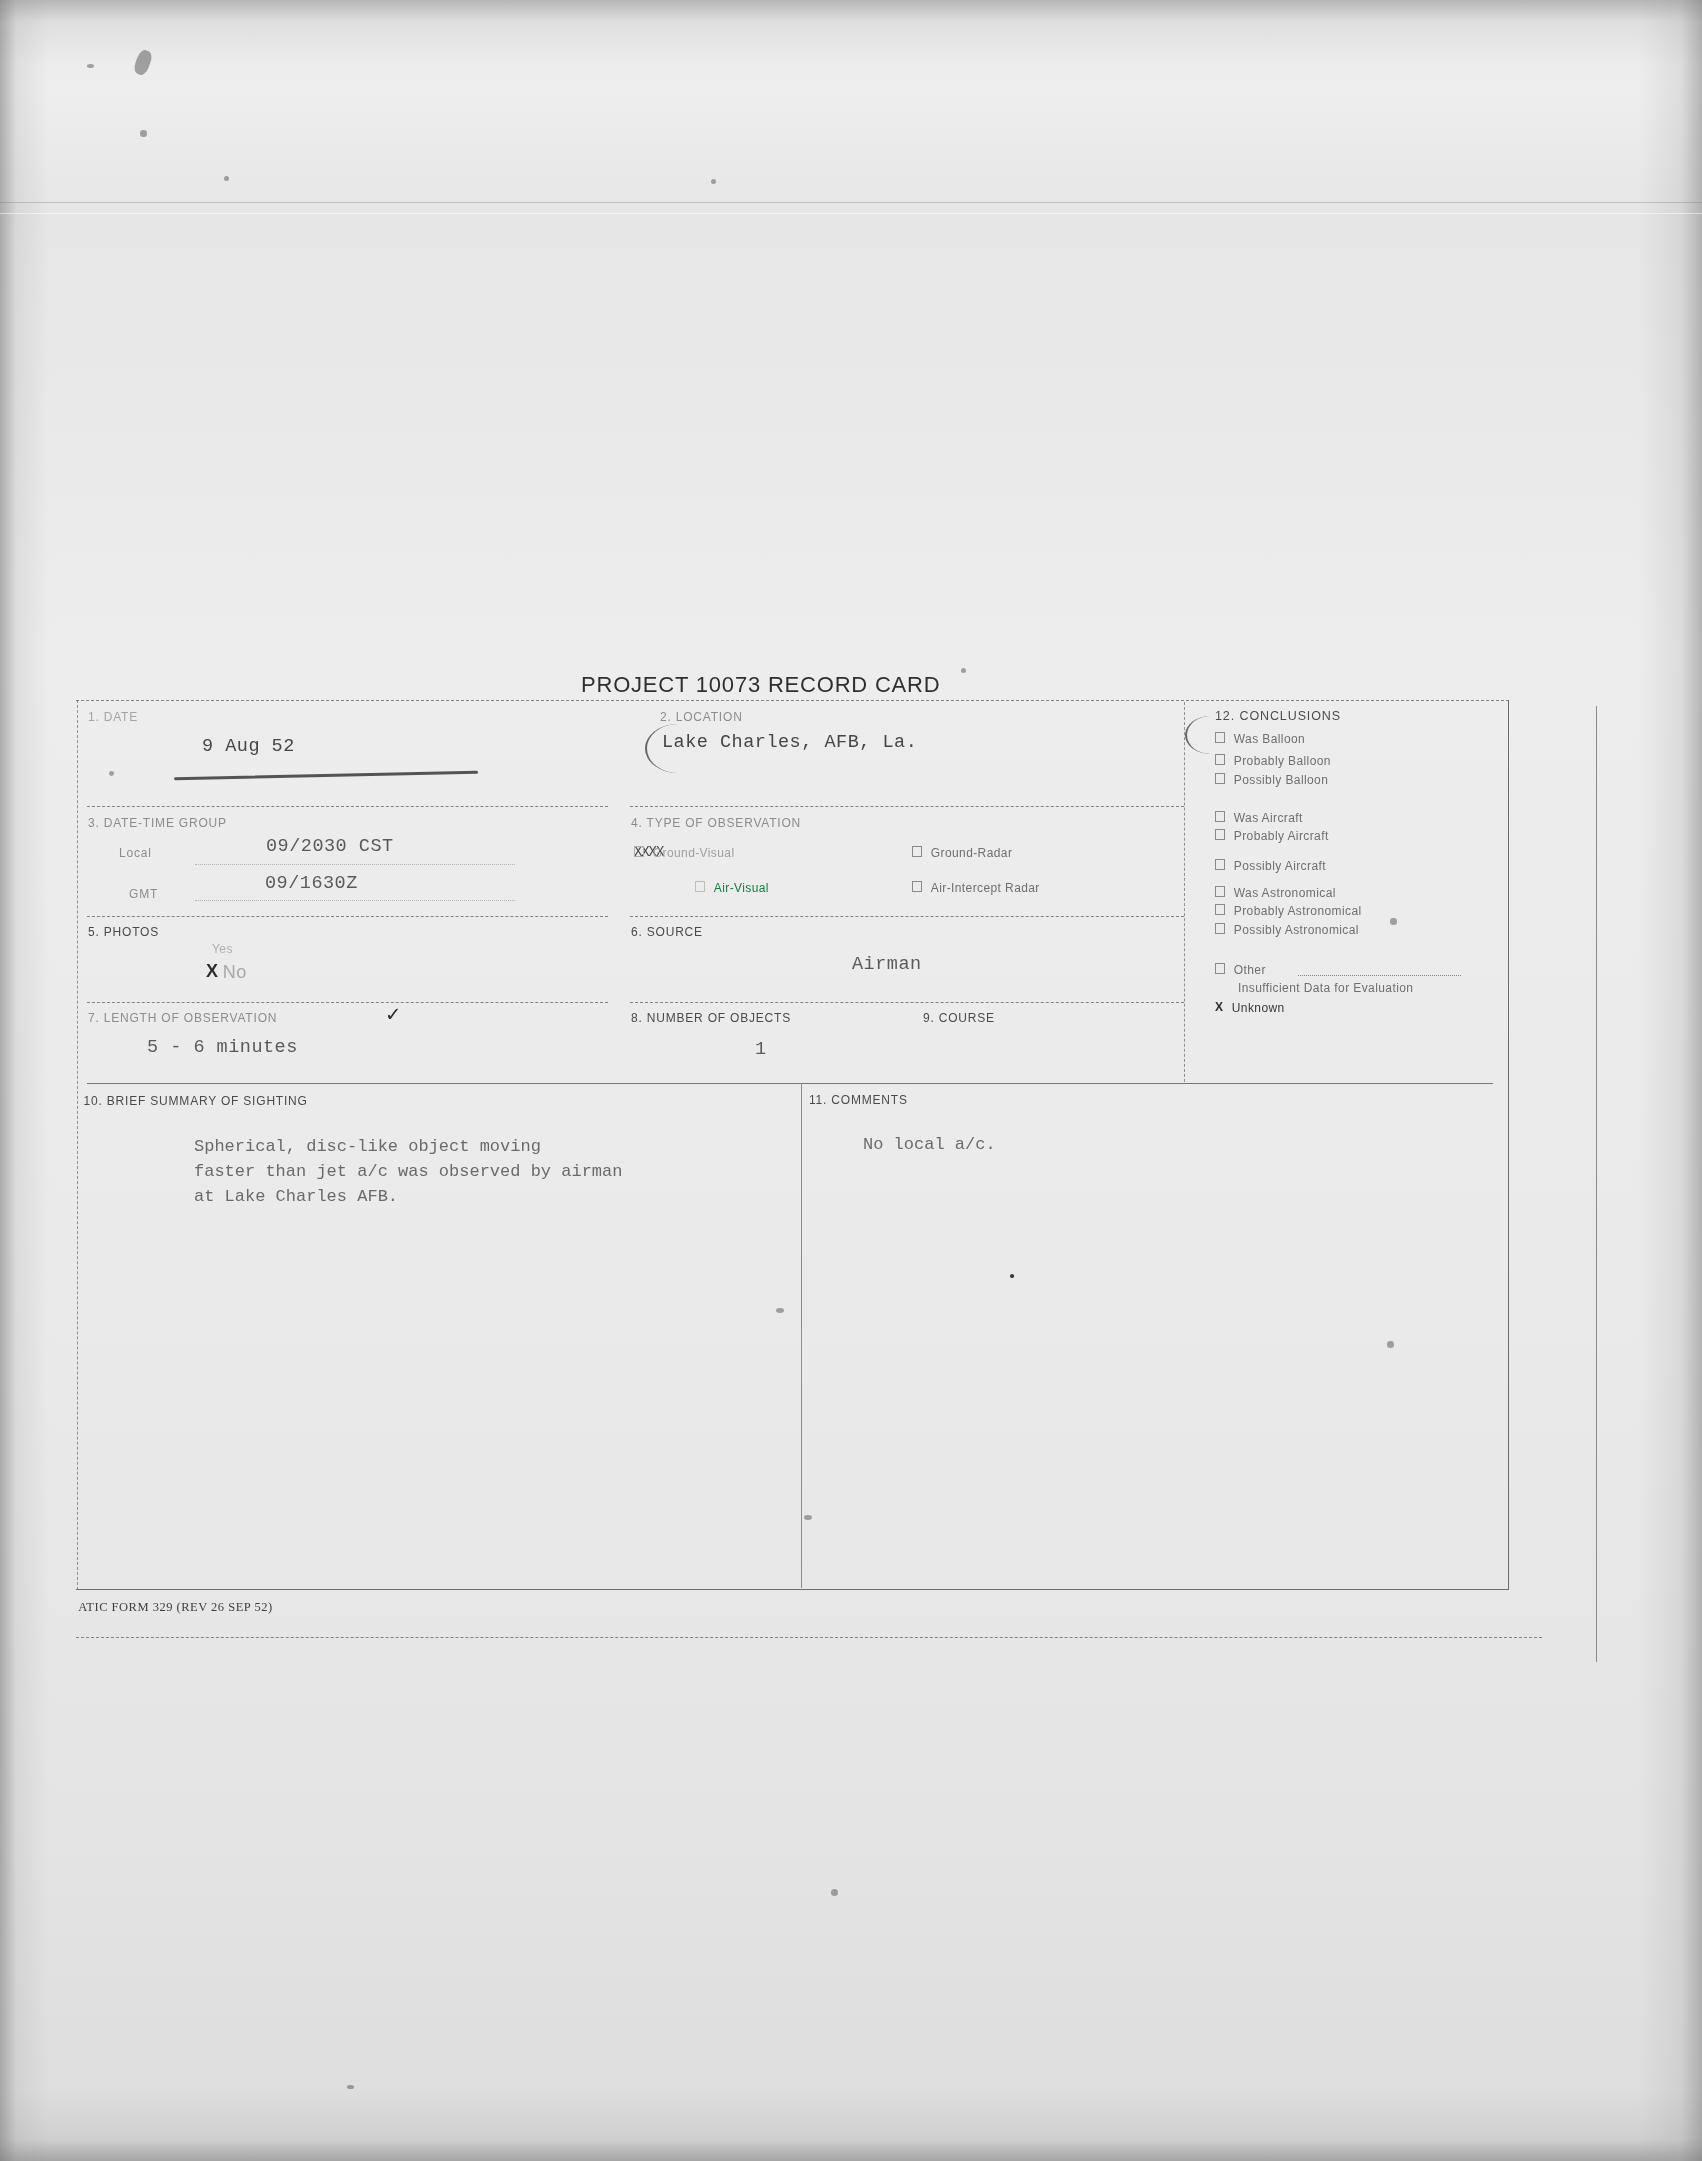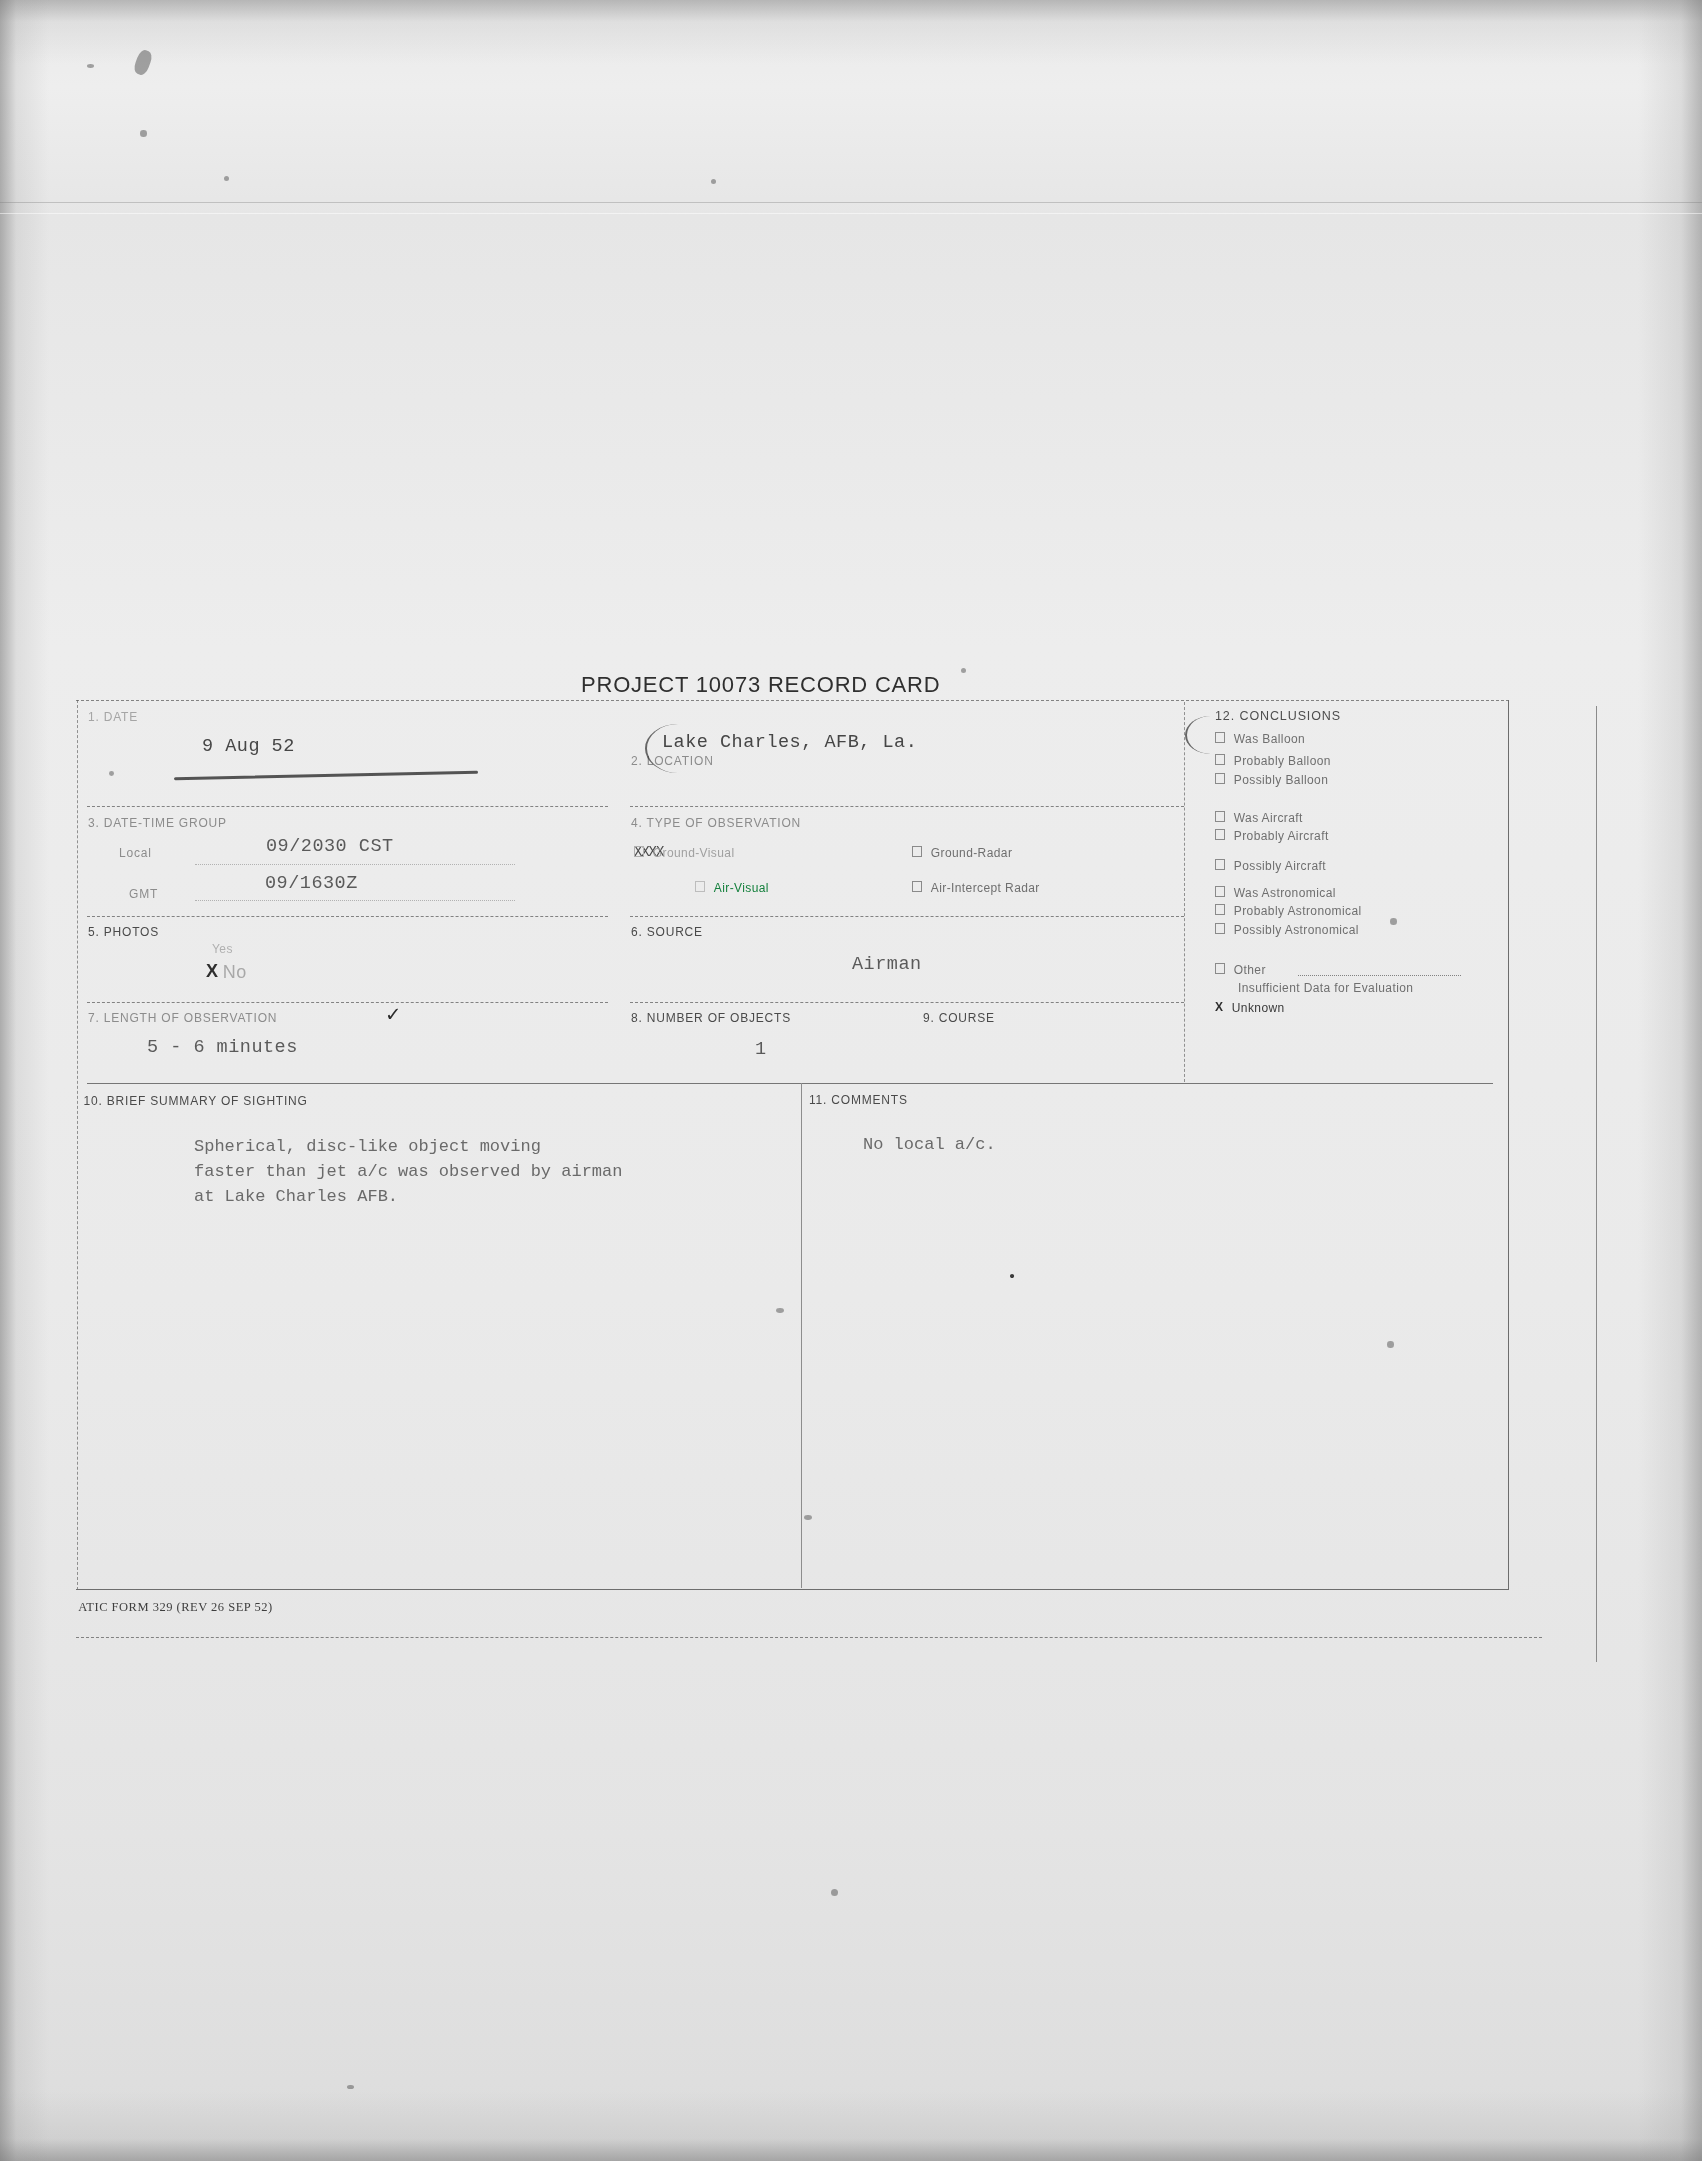--- a/index.html
+++ b/index.html
@@ -248,21 +248,21 @@
   <div class="frame-line hline" style="left:11px; top:383px; width:1406px; background:#767676;"></div>
 
   <div class="frame-line vline" style="left:725px; top:383px; height:505px; background:#8d8d8d;"></div>
 
   <div class="dashed-v" style="left:1108px; top:2.2px; height:380px;"></div>
 
   <div class="field-label vfaint" style="left:12px; top:9.8px;">1. DATE</div>
   <div class="typed blk" style="left:126px; top:36px;">9 Aug 52</div>
   <div class="pen-underline" style="left:98px; top:74px; width:304px;"></div>
 
-  <div class="field-label faint" style="left:555px; top:9.8px;margin-top:44px;">2. LOCATION</div>
+  <div class="field-label faint" style="left:584px; top:9.8px;">2. LOCATION</div>
   <div class="typed blk" style="left:586px; top:31.5px;">Lake Charles, AFB, La.</div>
   <div class="pen-curve" style="left:569px; top:24px;"></div>
 
   <div class="concl-head" style="left:1139px; top:8.7px;">12. CONCLUSIONS</div>
   <div class="pen-curve" style="left:1109px; top:16.3px; height:38px;"></div>
 
   <div class="concl-row" style="left:1139px; top:32px;text-align:center;">
     <span class="box"></span><span>Was Balloon</span>
   </div>
   <div class="concl-row" style="left:1139px; top:54px;">

